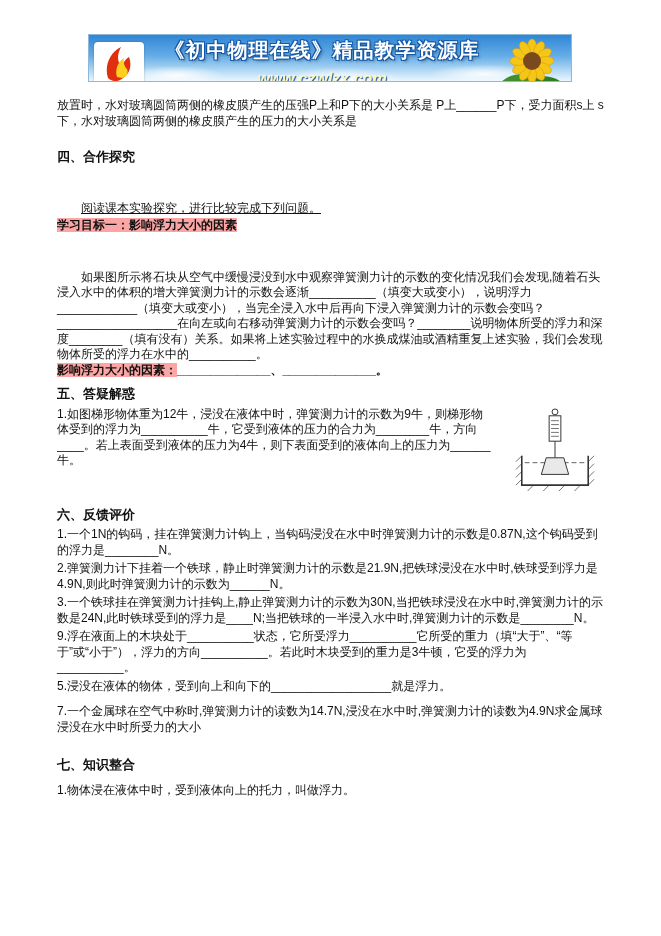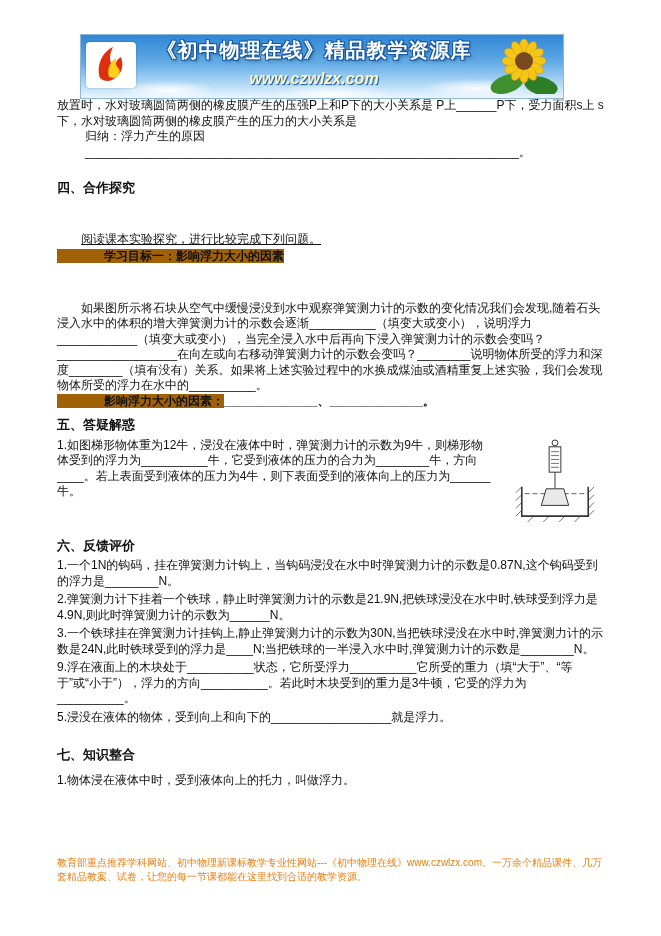--- a/index.html
+++ b/index.html
@@ -5,21 +5,21 @@
   * { margin:0; padding:0; box-sizing:border-box; }
   html,body { background:#888; }
   .page {
     position:relative; width:661px; height:936px; margin:0 auto;
     background:#ffffff; overflow:hidden;
     font-family:"Liberation Sans","DejaVu Sans",sans-serif;
     font-size:12px; line-height:15.5px; color:#111;
   }
   
   .banner {
-    position:absolute; left:80px; top:34px; width:484px; height:65px;
+    position:absolute; left:88px; top:34px; width:484px; height:48px;
     border:1px solid #8fb8d8; overflow:hidden;
     background:
       radial-gradient(ellipse 70px 14px at 18% 88%, rgba(255,255,255,.95), rgba(255,255,255,0) 70%),
       radial-gradient(ellipse 90px 16px at 52% 95%, rgba(255,255,255,.95), rgba(255,255,255,0) 70%),
       radial-gradient(ellipse 80px 14px at 82% 85%, rgba(255,255,255,.9), rgba(255,255,255,0) 70%),
       radial-gradient(ellipse 60px 12px at 38% 30%, rgba(255,255,255,.45), rgba(255,255,255,0) 70%),
       linear-gradient(180deg,#2f86d6 0%,#64ace6 45%,#b8dcf6 80%,#eaf6ff 100%);
   }
   .banner-title {
     position:absolute; left:62px; right:78px; top:8px; text-align:center;
@@ -35,21 +35,21 @@
     position:absolute; left:5px; top:7px; width:50px; height:46px;
     background:#ffffff; border-radius:4px; box-shadow:0 0 2px rgba(0,0,0,.3);
   }
   .sunflower { position:absolute; right:2px; top:1px; width:74px; height:58px; }
   
   .content { position:absolute; left:57px; top:98px; width:548px; }
   .p { margin:0; }
   .ind { margin-left:28px; }
   .pind { text-indent:24px;margin-top:36px; }
   .ul { text-decoration:underline; }
-  .hl { background:#a16207;padding-left:47px; }
+  .hl { background:#fca5a5; }
   .bold { font-weight:bold; }
   .sec { font-size:13px; font-weight:bold; margin:16px 0 5px 0; }
   .sec.first { margin-top:20px; }
   .tight { margin-bottom:2px; }
   .item { margin-bottom:3px; }
   .qa-block { overflow:hidden; }
   .figure { float:right; width:100px; height:84px; margin:0 0 2px 10px; }
   .clear { clear:both; }
   .gap-lg { margin-top:22px; }
   .gap-md { margin-top:10px; }
@@ -92,21 +92,20 @@
           <ellipse cx="0" cy="-14" rx="4.5" ry="8" transform="rotate(330)"></ellipse>
         </g>
         <circle cx="37" cy="25" r="9" fill="#7a4a1f"></circle>
       </svg>
     </div>
   </div>
 
   <div class="content">
 
     <p class="p">放置时，水对玻璃圆筒两侧的橡皮膜产生的压强P上和P下的大小关系是 P上______P下，受力面积s上 s下，水对玻璃圆筒两侧的橡皮膜产生的压力的大小关系是</p>
-    <p class="p ind">归纳：浮力产生的原因_________________________________________________________________。</p>
 
     <h3 class="sec first">四、合作探究</h3>
     <p class="p pind ul tight">阅读课本实验探究，进行比较完成下列问题。</p>
     <p class="p tight"><span class="hl bold">学习目标一：影响浮力大小的因素</span></p>
     <p class="p pind">如果图所示将石块从空气中缓慢浸没到水中观察弹簧测力计的示数的变化情况我们会发现,随着石头浸入水中的体积的增大弹簧测力计的示数会逐渐__________（填变大或变小），说明浮力____________（填变大或变小），当完全浸入水中后再向下浸入弹簧测力计的示数会变吗？__________________在向左或向右移动弹簧测力计的示数会变吗？________说明物体所受的浮力和深度________（填有没有）关系。如果将上述实验过程中的水换成煤油或酒精重复上述实验，我们会发现物体所受的浮力在水中的__________。</p>
     <p class="p bold"><span class="hl">影响浮力大小的因素：</span><span>______________、______________。</span></p>
 
     <h3 class="sec" style="margin-top:8px">五、答疑解惑</h3>
     <div class="qa-block">
       <div class="figure">
@@ -138,21 +137,21 @@
       </div>
       <p class="p">1.如图梯形物体重为12牛，浸没在液体中时，弹簧测力计的示数为9牛，则梯形物体受到的浮力为__________牛，它受到液体的压力的合力为________牛，方向____。若上表面受到液体的压力为4牛，则下表面受到的液体向上的压力为______牛。</p>
     </div>
 
     <h3 class="sec clear" style="margin-top:14px">六、反馈评价</h3>
     <p class="p item">1.一个1N的钩码，挂在弹簧测力计钩上，当钩码浸没在水中时弹簧测力计的示数是0.87N,这个钩码受到的浮力是________N。</p>
     <p class="p item">2.弹簧测力计下挂着一个铁球，静止时弹簧测力计的示数是21.9N,把铁球浸没在水中时,铁球受到浮力是4.9N,则此时弹簧测力计的示数为______N。</p>
     <p class="p item">3.一个铁球挂在弹簧测力计挂钩上,静止弹簧测力计的示数为30N,当把铁球浸没在水中时,弹簧测力计的示数是24N,此时铁球受到的浮力是____N;当把铁球的一半浸入水中时,弹簧测力计的示数是________N。</p>
     <p class="p item">9.浮在液面上的木块处于__________状态，它所受浮力__________它所受的重力（填“大于”、“等于”或“小于”），浮力的方向__________。若此时木块受到的重力是3牛顿，它受的浮力为__________。</p>
     <p class="p item">5.浸没在液体的物体，受到向上和向下的__________________就是浮力。</p>
+    <p class="p item gap-md">7.一个金属球在空气中称时,弹簧测力计的读数为14.7N,浸没在水中时,弹簧测力计的读数为4.9N求金属球浸没在水中时所受力的大小</p>
 
     <h3 class="sec gap-lg">七、知识整合</h3>
     <p class="p item gap-md">1.物体浸在液体中时，受到液体向上的托力，叫做浮力。</p>
 
   </div>
 
-  <div class="footer">教育部重点推荐学科网站、初中物理新课标教学专业性网站---《初中物理在线》www.czwlzx.com。一万余个精品课件、几万套精品教案、试卷，让您的每一节课都能在这里找到合适的教学资源。</div>
 
 </div>
 
 </body></html>

